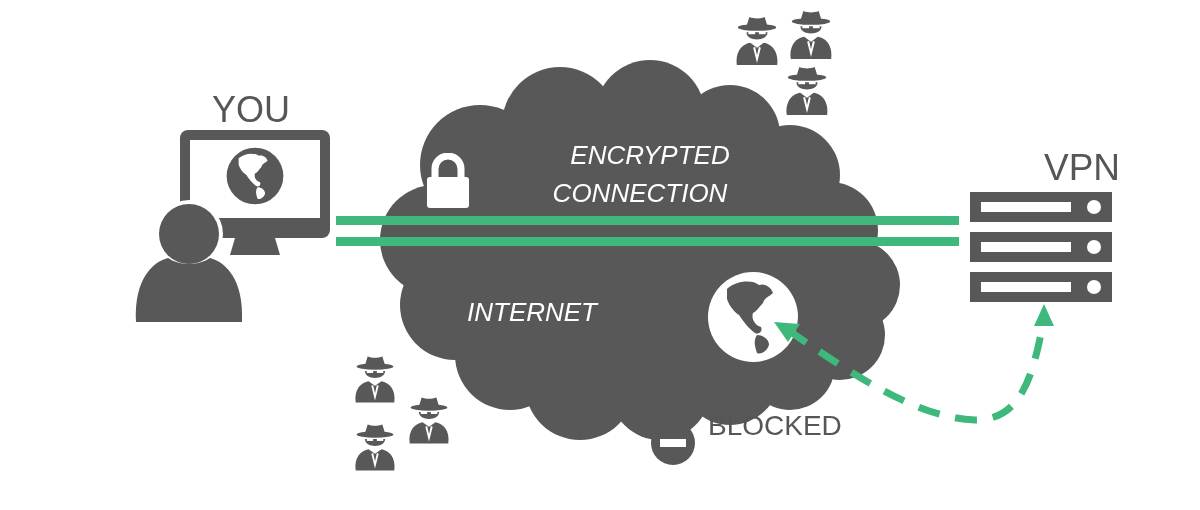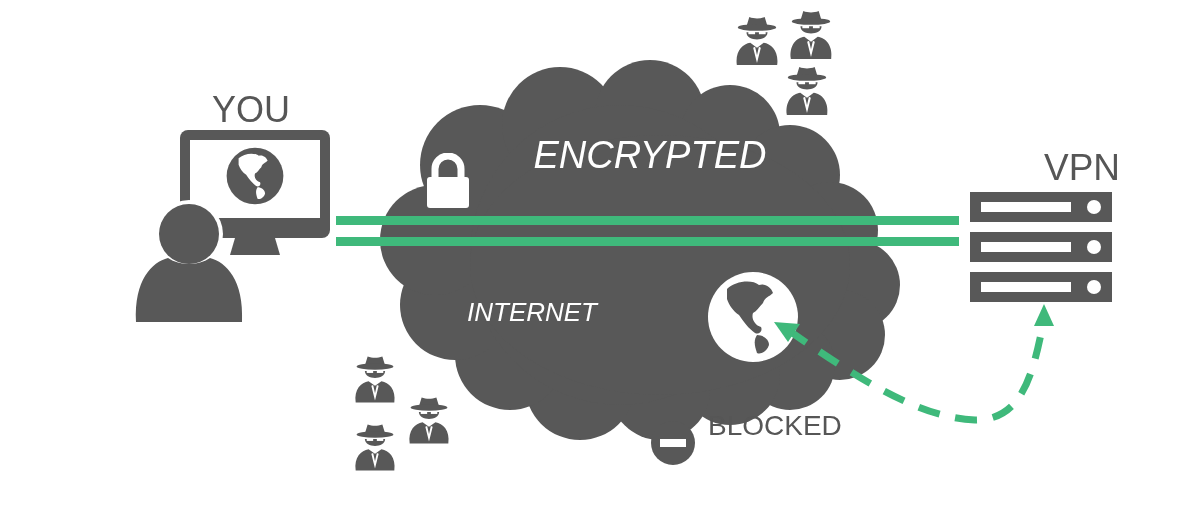--- a/index.html
+++ b/index.html
@@ -39,22 +39,23 @@
   </svg>
 
   <div class="abs" style="left:336px;top:216px;width:623px;height:9px;background:#3fb97b;"></div>
   <div class="abs" style="left:336px;top:237px;width:623px;height:9px;background:#3fb97b;"></div>
 
   <svg class="abs" style="left:425px;top:153px;" width="46" height="55" viewBox="0 0 46 55">
     <path d="M10 26 V16 A13 13 0 0 1 36 16 V26" fill="none" stroke="#ffffff" stroke-width="7"></path>
     <rect x="2" y="24" width="42" height="31" rx="3" fill="#ffffff"></rect>
   </svg>
 
-  <div class="abs label-light" style="left:490px;top:136px;width:300px;font-size:38px;line-height:38px;text-align:center;">
+  <div class="abs label-light" style="left:490px;top:136px;width:300px;font-size:26px;line-height:38px;text-align:center;">
     <div style="padding-left:20px;">ENCRYPTED</div>
+    <div>CONNECTION</div>
   </div>
 
   <div class="abs label-light" style="left:467px;top:292px;font-size:26px;line-height:40px;">INTERNET</div>
 
   <svg class="abs" style="left:707px;top:271px;" width="92" height="92" viewBox="0 0 92 92">
     <circle cx="46" cy="46" r="45" fill="#ffffff"></circle>
     <path d="M20 18 C28 10 45 8 52 14 C58 12 64 16 66 22 C62 26 58 26 56 32 C52 36 50 40 46 42 C44 48 48 54 54 56 C56 60 52 64 48 62 C42 58 36 50 32 44 C26 40 22 34 20 28 Z" fill="#585858"></path>
     <path d="M50 64 C56 64 62 68 62 74 C60 80 54 84 50 82 C48 76 46 70 50 64 Z" fill="#585858"></path>
   </svg>
 

